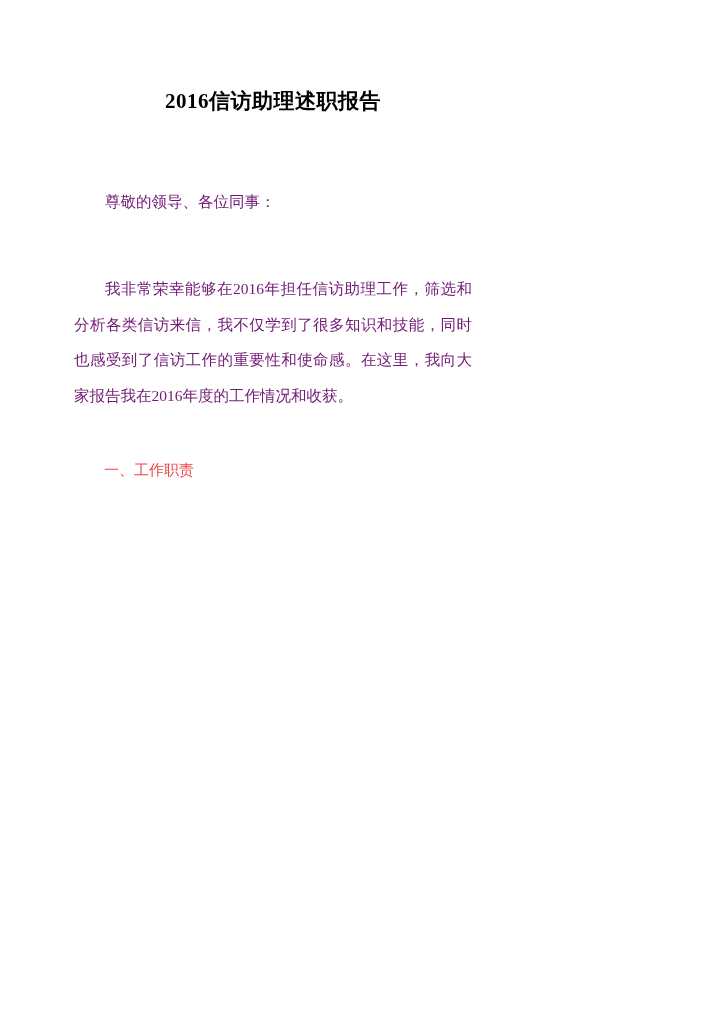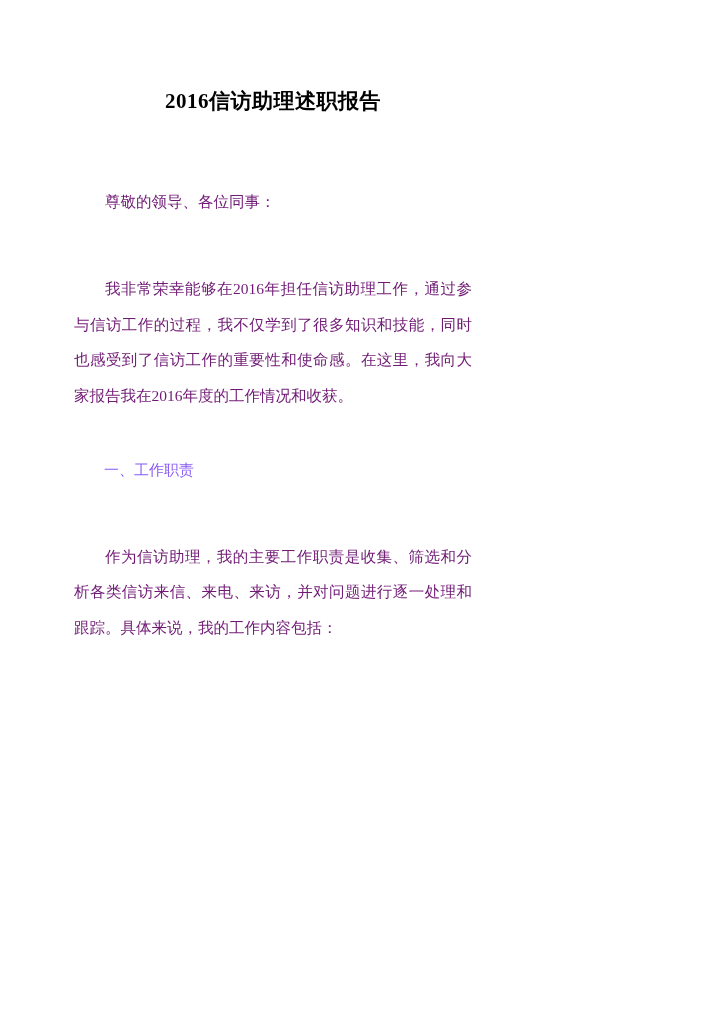--- a/index.html
+++ b/index.html
@@ -40,21 +40,21 @@
   }
   .indent {
     text-indent: 2em;
   }
   .gap-lg { height: 66px; }
   .gap-md { height: 52px; }
   .gap-sm { height: 40px; }
   .heading {
     font-size: 15px;
     line-height: 2.2;
-    color: #8b5cf6;
+    color: #ef4444;
     text-indent: 2em;
     margin: 0;
   }
   .list {
     margin: 0;
     padding: 0;
     list-style: none;
   }
   .list-item {
     font-size: 15.5px;
@@ -74,26 +74,25 @@
 <div class="page">
 
   <h1 class="doc-title">2016信访助理述职报告</h1>
 
   <div class="gap-lg"></div>
 
   <p class="para indent">尊敬的领导、各位同事：</p>
 
   <div class="gap-md"></div>
 
-  <p class="para indent">我非常荣幸能够在2016年担任信访助理工作，通过参与信访工作的过程，我不仅学到了很多知识和技能，同时也感受到了信访工作的重要性和使命感。在这里，我向大家报告我在2016年度的工作情况和收获。</p>
+  <p class="para indent">我非常荣幸能够在2016年担任信访助理工作，筛选和分析各类信访来信，我不仅学到了很多知识和技能，同时也感受到了信访工作的重要性和使命感。在这里，我向大家报告我在2016年度的工作情况和收获。</p>
 
   <div class="gap-sm"></div>
 
   <p class="heading">一、工作职责</p>
 
   <div class="gap-md"></div>
 
-  <p class="para indent">作为信访助理，我的主要工作职责是收集、筛选和分析各类信访来信、来电、来访，并对问题进行逐一处理和跟踪。具体来说，我的工作内容包括：</p>
 
   <div class="gap-sm"></div>
 
 
 </div>
 
 </body></html>

